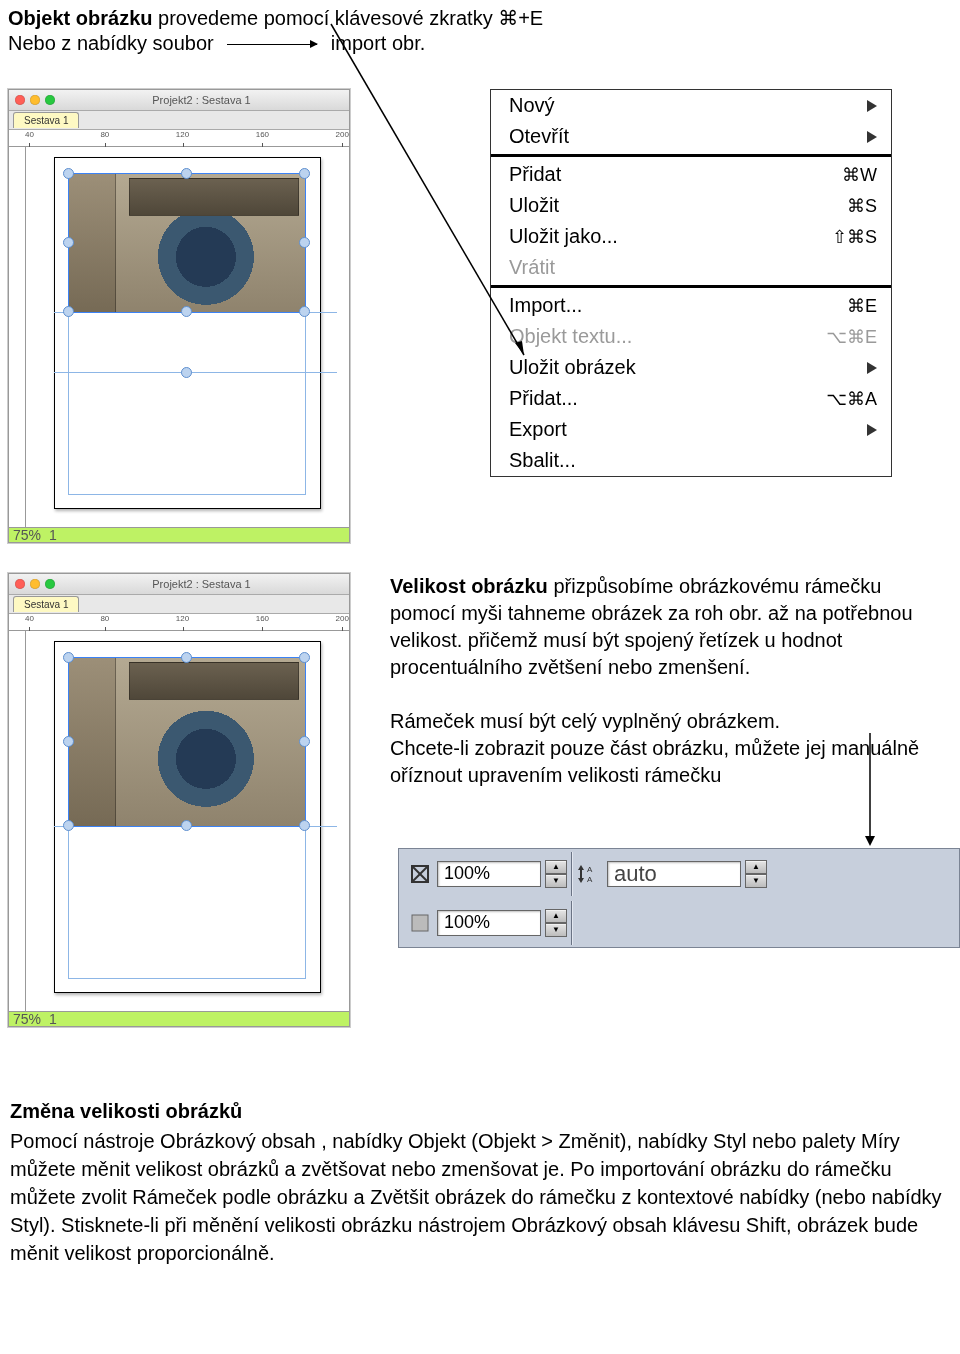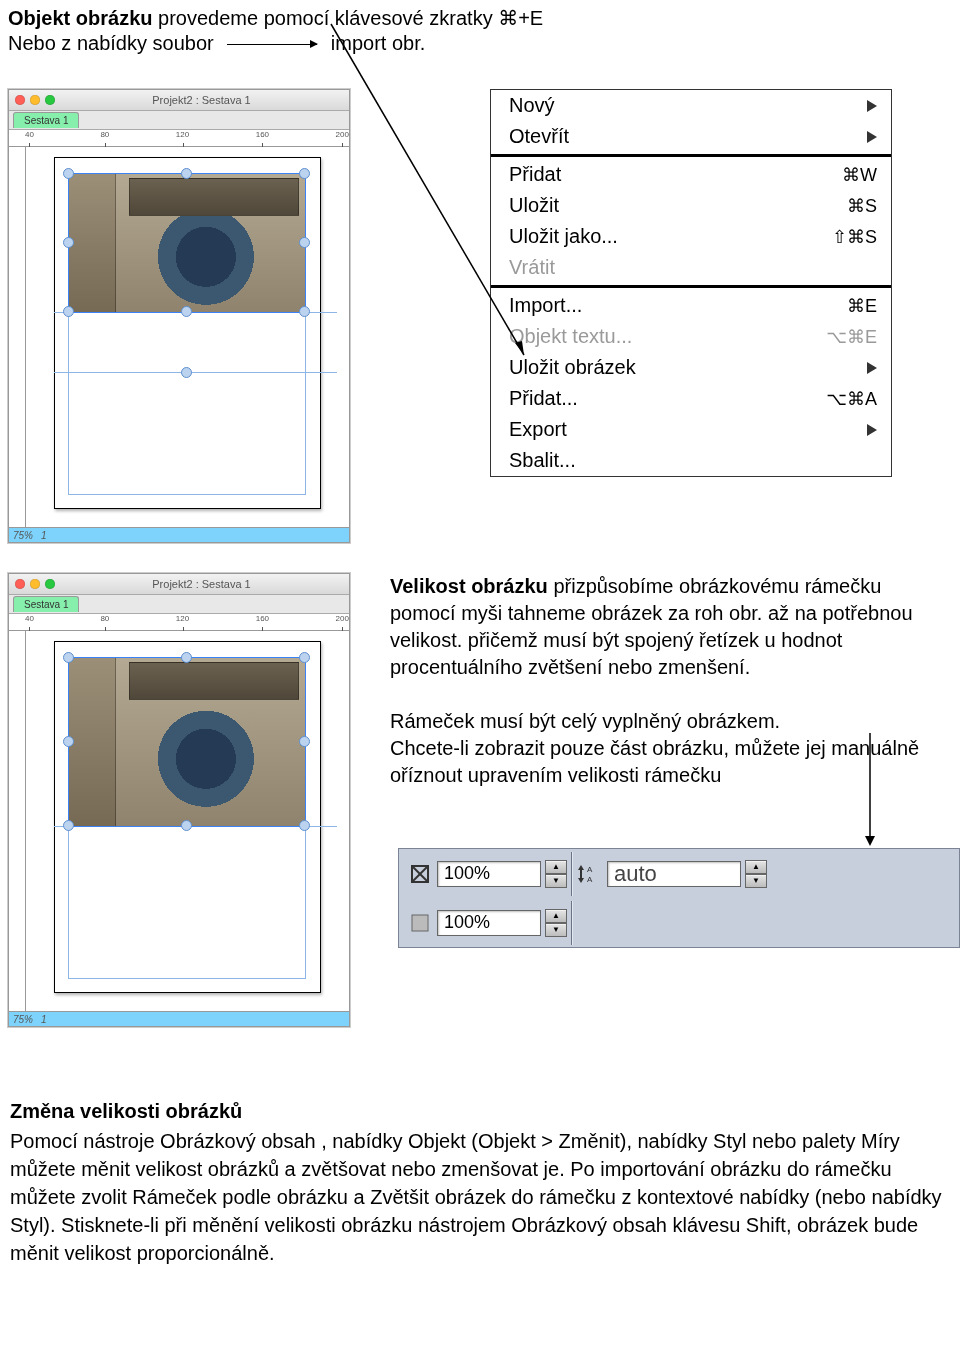--- a/index.html
+++ b/index.html
@@ -92,21 +92,21 @@
   .ew-tabs {
     height: 18px;
     background: #e8e8e8;
     border-bottom: 1px solid #aaa;
     display: flex;
     align-items: center;
   }
   .ew-tab {
     font-size: 10px;
     padding: 2px 10px;
-    background: #86efac;
+    background: #fef9c3;
     border: 1px solid #999;
     border-bottom: none;
     margin-left: 4px;
     border-radius: 3px 3px 0 0;
     color: #333;
   }
   .ew-ruler-h {
     height: 16px;
     background: #fff;
     border-bottom: 1px solid #999;
@@ -189,26 +189,26 @@
     background: linear-gradient(#6b6150, #4f4739);
     border: 1px solid rgba(0,0,0,.3);
   }
   .handle {
     position: absolute; width: 9px; height: 9px;
     background: #bcd3ef; border: 1px solid #5e8fcf; border-radius: 50%;
     margin: -5px 0 0 -5px;
   }
   .ew-status {
     height: 14px;
-    background: #7dd3fc;
+    background: #bef264;
     border-top: 1px solid #999;
-    font-size: 10px;
+    font-size: 14px;
     color: #555;
     padding: 0 4px;
-    display:flex; gap:8px; align-items:center;font-style:italic;
+    display:flex; gap:8px; align-items:center;
   }
 
   
   .menu-panel {
     width: 400px;
     background: #fff;
     border: 1px solid #333;
     font-size: 20px;
     position: relative;
   }

